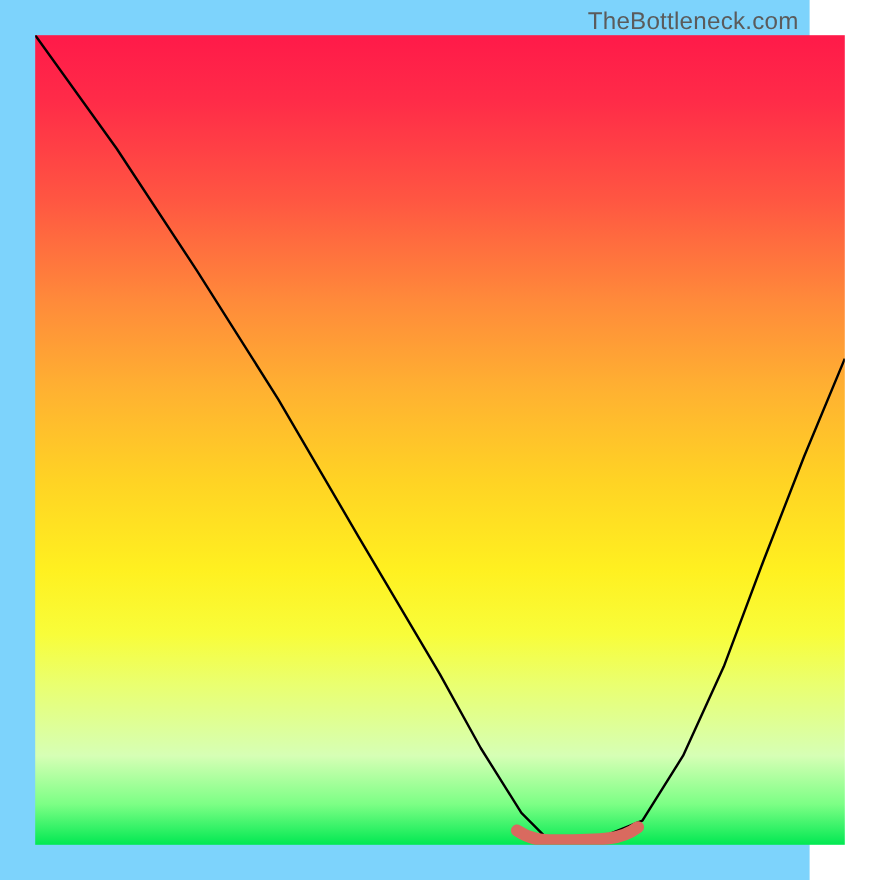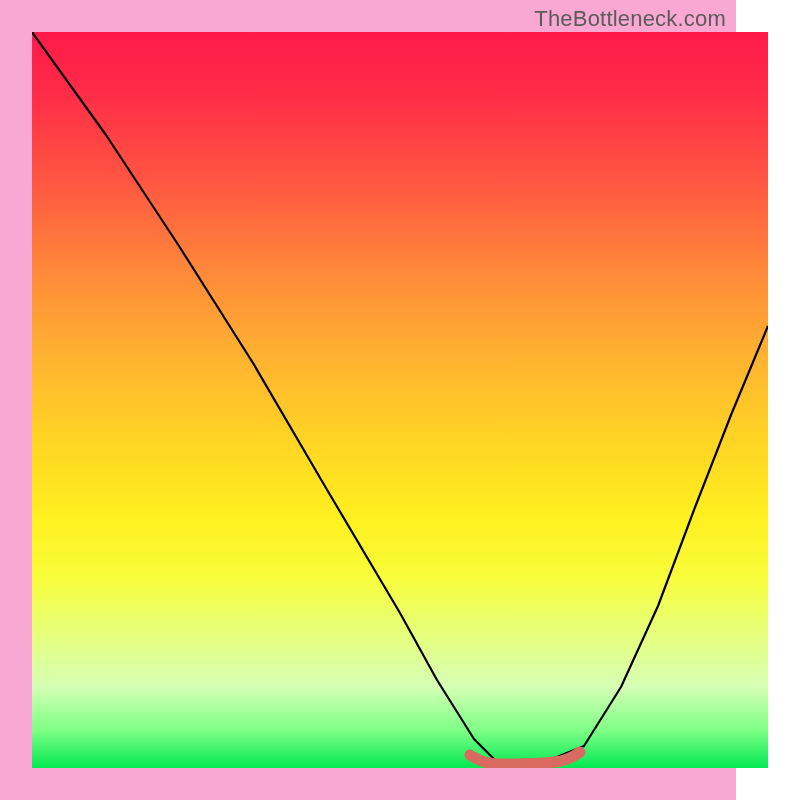--- a/index.html
+++ b/index.html
@@ -1,20 +1,20 @@
 <!DOCTYPE html>
 <html><head>
 <meta charset="utf-8">
 <style>
   * { margin: 0; padding: 0; box-sizing: border-box; }
   html, body { width: 800px; height: 800px; overflow: hidden; }
   .frame {
     width: 736px;
     height: 800px;
-    background: #f9a8d4;
+    background: #7dd3fc;
     position: relative;
   }
   .plot-area {
     position: absolute;
     left: 32px;
     top: 32px;
     width: 736px;
     height: 736px;
     background: linear-gradient(to bottom,
       #ff1a49 0%,

